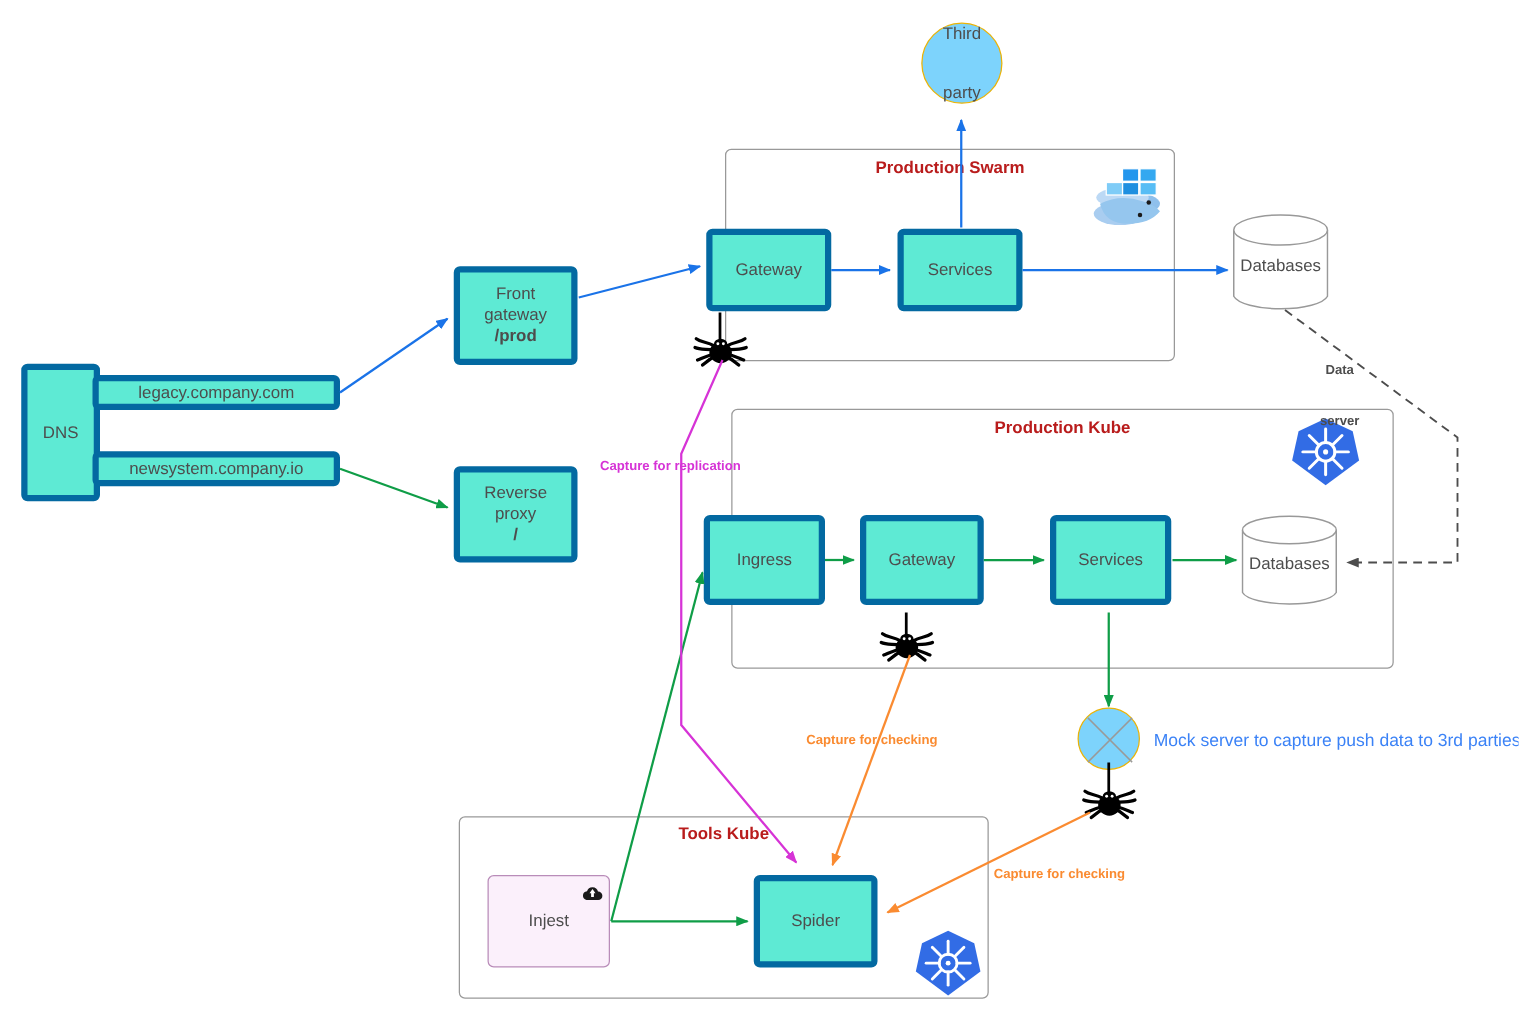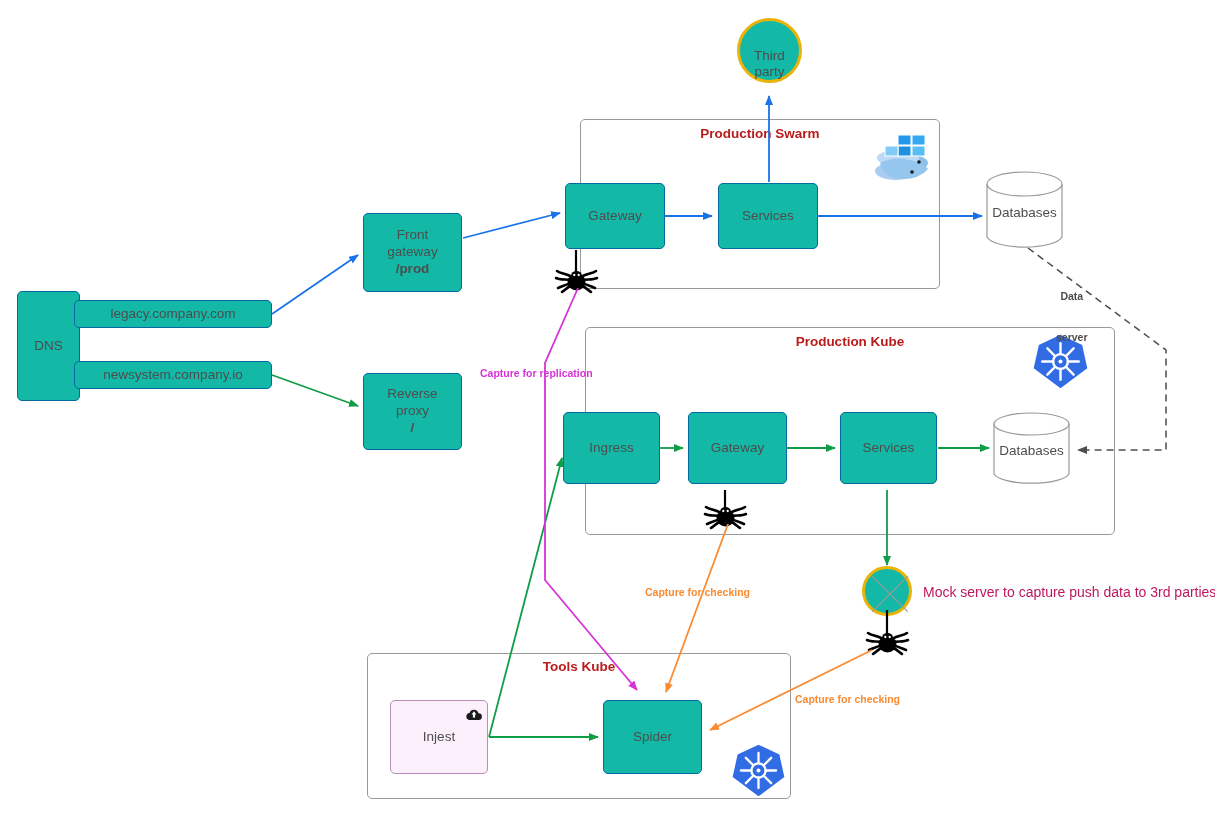--- a/index.html
+++ b/index.html
@@ -30,22 +30,22 @@
   .node {
     position: absolute;
     box-sizing: border-box;
     display: flex;
     align-items: center;
     justify-content: center;
     text-align: center;
     color: #4d4d4d;
     font-size: 13.5px;
     line-height: 1.25;
-    background: #14b8a6;
-    border: 1px solid #0369a1;
+    background: #5eead4;
+    border: 5px solid #0369a1;
     border-radius: 5px;
   }
   .node.plain { border-radius: 5px; }
   .container-box {
     position: absolute;
     box-sizing: border-box;
     background: transparent;
     border: 1px solid #999999;
     border-radius: 5px;
   }
@@ -63,42 +63,42 @@
   .cyl-label {
     position: absolute;
     width: 100%;
     text-align: center;
     font-size: 13.5px;
     color: #4d4d4d;
   }
   .circle-node {
     position: absolute;
     box-sizing: border-box;
-    border: 3px solid #eab308;
+    border: 1px solid #eab308;
     border-radius: 50%;
-    background: #14b8a6;
+    background: #7dd3fc;
     display: flex;
     align-items: center;
-    justify-content: flex-end;
+    justify-content: space-between;
     text-align: center;
     font-size: 13.5px;
     color: #4d4d4d;
     line-height: 1.2;
   }
   .edge-label {
     position: absolute;
     font-size: 10.5px;
     font-weight: bold;
     white-space: pre;
     line-height: 1.3;
   }
   .free-text {
     position: absolute;
     font-size: 14px;
-    color: #be185d;
+    color: #3b82f6;
     white-space: nowrap;
   }
   .icon-wrap {
     position: absolute;
   }
   .spider {
     position: absolute;
   }
   .injest {
     background: #fbf0fb;

